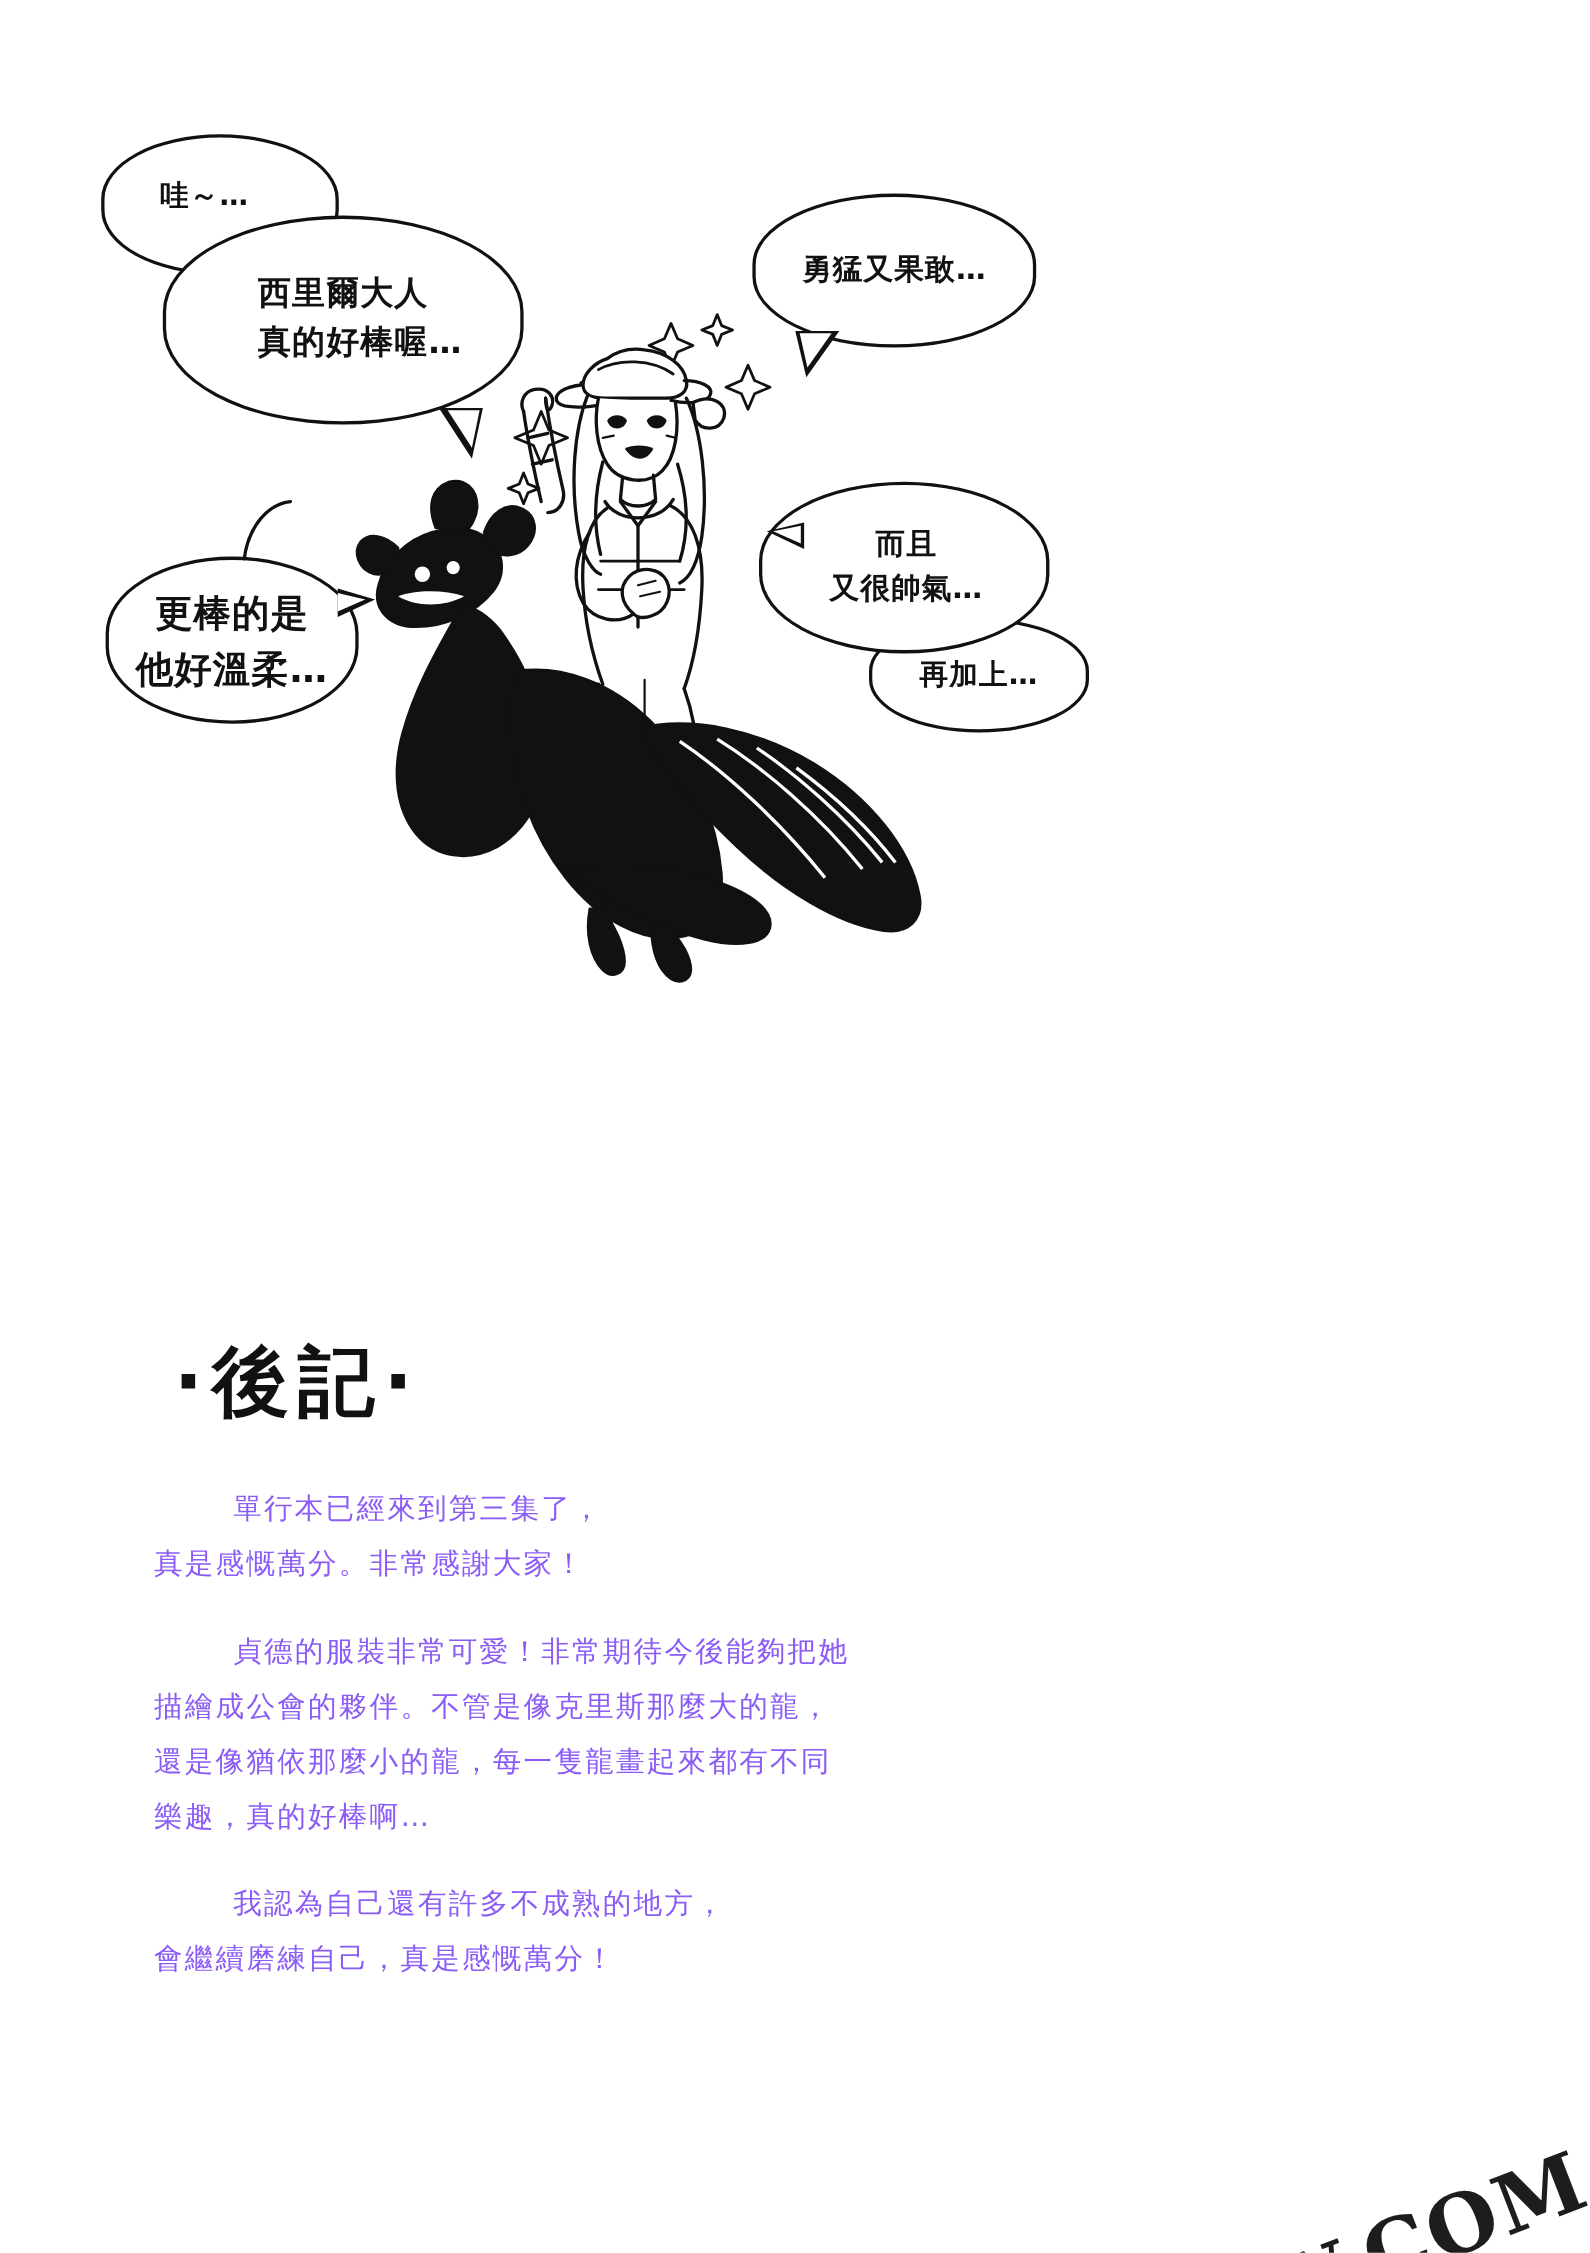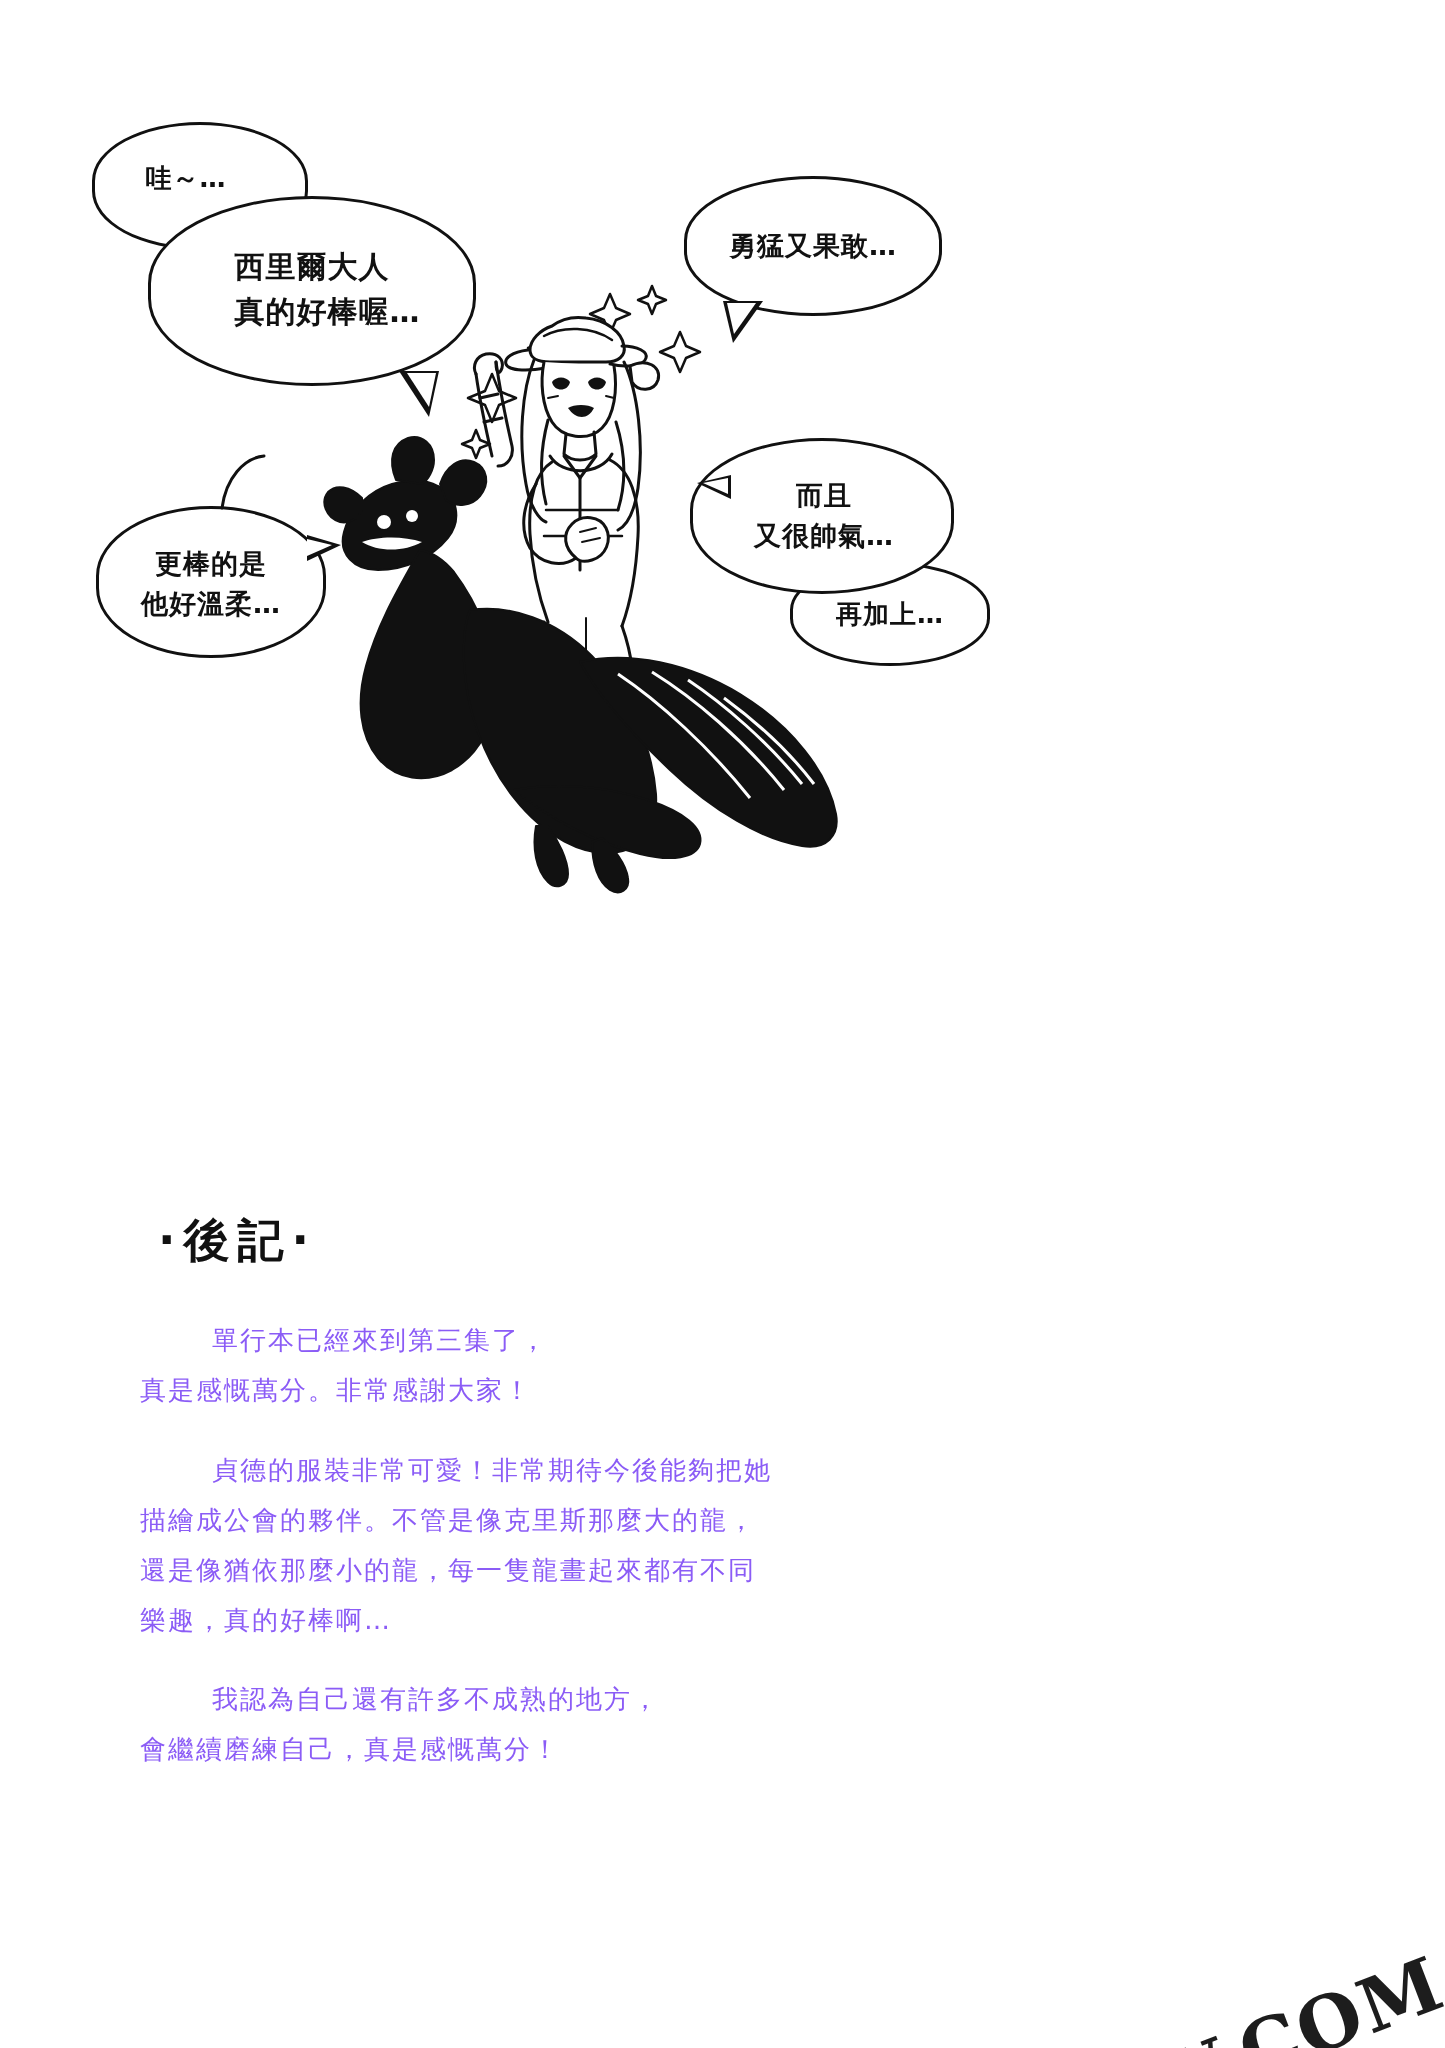--- a/index.html
+++ b/index.html
@@ -157,21 +157,21 @@
     height: 104px;
     font-size: 26px;
   }
 
   
   #bubble-gentle {
     left: 96px;
     top: 506px;
     width: 230px;
     height: 152px;
-    font-size: 27px;
+    font-size: 34px;
   }
   #bubble-gentle .txt { transform: translate(0, 2px); }
   #bubble-gentle .tail {
     right: -18px;
     top: 26px;
     border-top: 10px solid transparent;
     border-bottom: 16px solid transparent;
     border-left: 34px solid #111111;
   }
   #bubble-gentle .tail::after {
@@ -202,21 +202,21 @@
   }
 
   
   #afterword {
     position: absolute;
     left: 140px;
     top: 1210px;
     width: 900px;
   }
   #afterword-title {
-    font-size: 46px;
+    font-size: 70px;
     font-weight: 700;
     letter-spacing: 8px;
     color: #111111;
     margin: 0 0 44px 18px;
     font-family: "DejaVu Sans", sans-serif;
   }
   .para {
     font-size: 26px;
     line-height: 1.92;
     letter-spacing: 2px;

